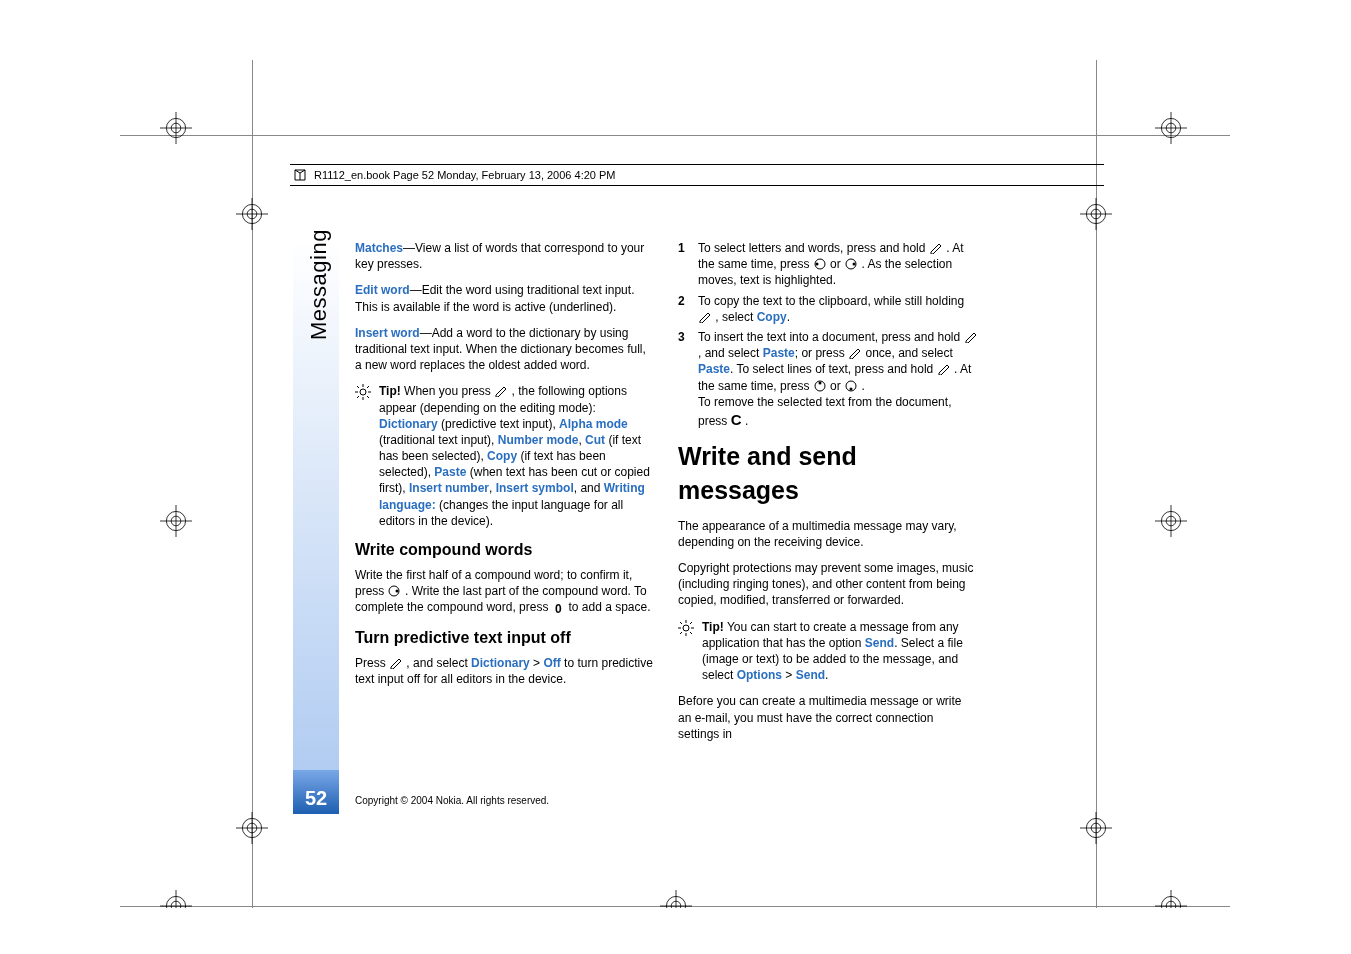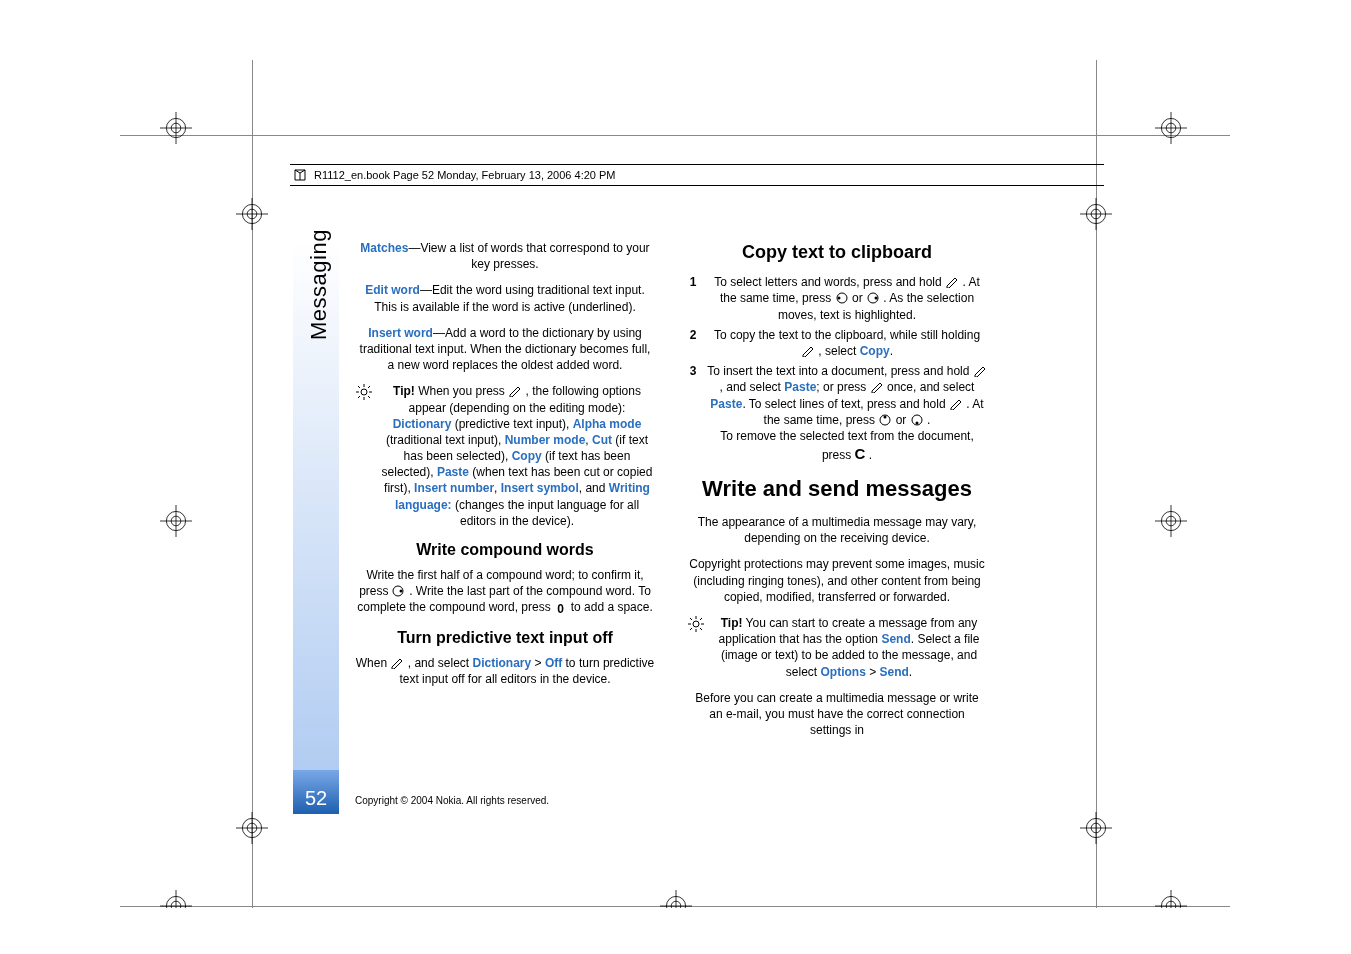--- a/index.html
+++ b/index.html
@@ -41,39 +41,38 @@
     font-size: 22px;
     font-weight: 400;
     letter-spacing: 0.5px;
   }
   .page-num-block {
     position: absolute;
     left: 293px; top: 770px;
     width: 46px; height: 40px;
     background: linear-gradient(#7aa8e8 0%, #1d5fb0 100%);
     color: #fff;
-    font-weight: normal;
+    font-weight: bold;
     font-size: 20px;
     display:flex; align-items:flex-end; justify-content:center;
     padding-bottom:4px;
   }
   .page-num-fade {
     position:absolute;
     left:293px; top:240px;
     width:46px; height:530px;
     background: linear-gradient(rgba(125,170,232,0) 0%, rgba(125,170,232,0.6) 100%);
   }
 
   .content {
     position: absolute;
     left: 355px; top: 240px;
     width: 640px;
     display: flex;
-    gap: 32px;
-    text-align: center;
+    gap: 23px;
   }
   .col { width: 300px; font-size: 12px; line-height: 1.35; }
   .col p { margin: 0 0 10px 0; }
   .kw { color: #2a6fbf; font-weight: bold; }
   .bold { font-weight: bold; }
   h2.sec { font-size: 18px; font-weight: bold; margin: 0 0 10px 0; }
   h3.sub { font-size: 16px; font-weight: bold; margin: 10px 0 6px 0; }
   .tip-row { display:flex; gap:6px; margin-bottom:10px; }
   .tip-icon-cell { flex:0 0 18px; padding-top:1px; }
   .numlist { list-style:none; padding:0; margin:0 0 10px 0; counter-reset: li; }
@@ -219,30 +218,29 @@
             <circle cx="6" cy="6" r="5" fill="none" stroke="#000"></circle>
             <circle cx="9" cy="6" r="1.5" fill="#000"></circle>
           </svg>
         <span>. Write the last part of the compound word. To complete the compound word, press </span>
         <span class="bold inline-icon" style="font-family:sans-serif">&nbsp;0&nbsp;</span>
         <span> to add a space.</span>
       </p>
 
       <h3 class="sub">Turn predictive text input off</h3>
       <p>
-        <span>When </span>
+        <span>Press </span>
         <svg class="inline-icon" width="14" height="12" viewBox="0 0 14 12">
             <path d="M2 10 L10 2 L12 4 L4 12 L2 12 Z" fill="none" stroke="#000"></path>
           </svg>
         <span> , and select </span><span class="kw">Dictionary</span><span> &gt; </span><span class="kw">Off</span><span> to turn predictive text input off for all editors in the device.</span>
       </p>
     </div>
 
     <div class="col">
-      <h2 class="sec">Copy text to clipboard</h2>
       <ol class="numlist">
         <li>
           <span class="n">1</span>
           <span>
             <span>To select letters and words, press and hold </span>
             <svg class="inline-icon" width="14" height="12" viewBox="0 0 14 12">
                 <path d="M2 10 L10 2 L12 4 L4 12 L2 12 Z" fill="none" stroke="#000"></path>
               </svg>
             <span> . At the same time, press </span>
             <svg class="inline-icon" width="14" height="12" viewBox="0 0 14 12">
@@ -293,21 +291,21 @@
                 <circle cx="7" cy="9" r="1.5" fill="#000"></circle>
               </svg>
             <span>.</span><br>
             <span>To remove the selected text from the document, press </span>
             <span class="bold" style="font-family:sans-serif; font-size:15px">C</span>
             <span> .</span>
           </span>
         </li>
       </ol>
 
-      <h2 class="sec" style="font-size:22px">Write and send messages</h2>
+      <h2 class="sec" style="font-size:25px">Write and send messages</h2>
       <p>The appearance of a multimedia message may vary, depending on the receiving device.</p>
       <p>Copyright protections may prevent some images, music (including ringing tones), and other content from being copied, modified, transferred or forwarded.</p>
 
       <div class="tip-row">
         <div class="tip-icon-cell">
           <svg width="16" height="16" viewBox="0 0 16 16">
               <circle cx="8" cy="8" r="3" fill="none" stroke="#000"></circle>
               <line x1="8" y1="0" x2="8" y2="3" stroke="#000"></line>
               <line x1="8" y1="13" x2="8" y2="16" stroke="#000"></line>
               <line x1="0" y1="8" x2="3" y2="8" stroke="#000"></line>

